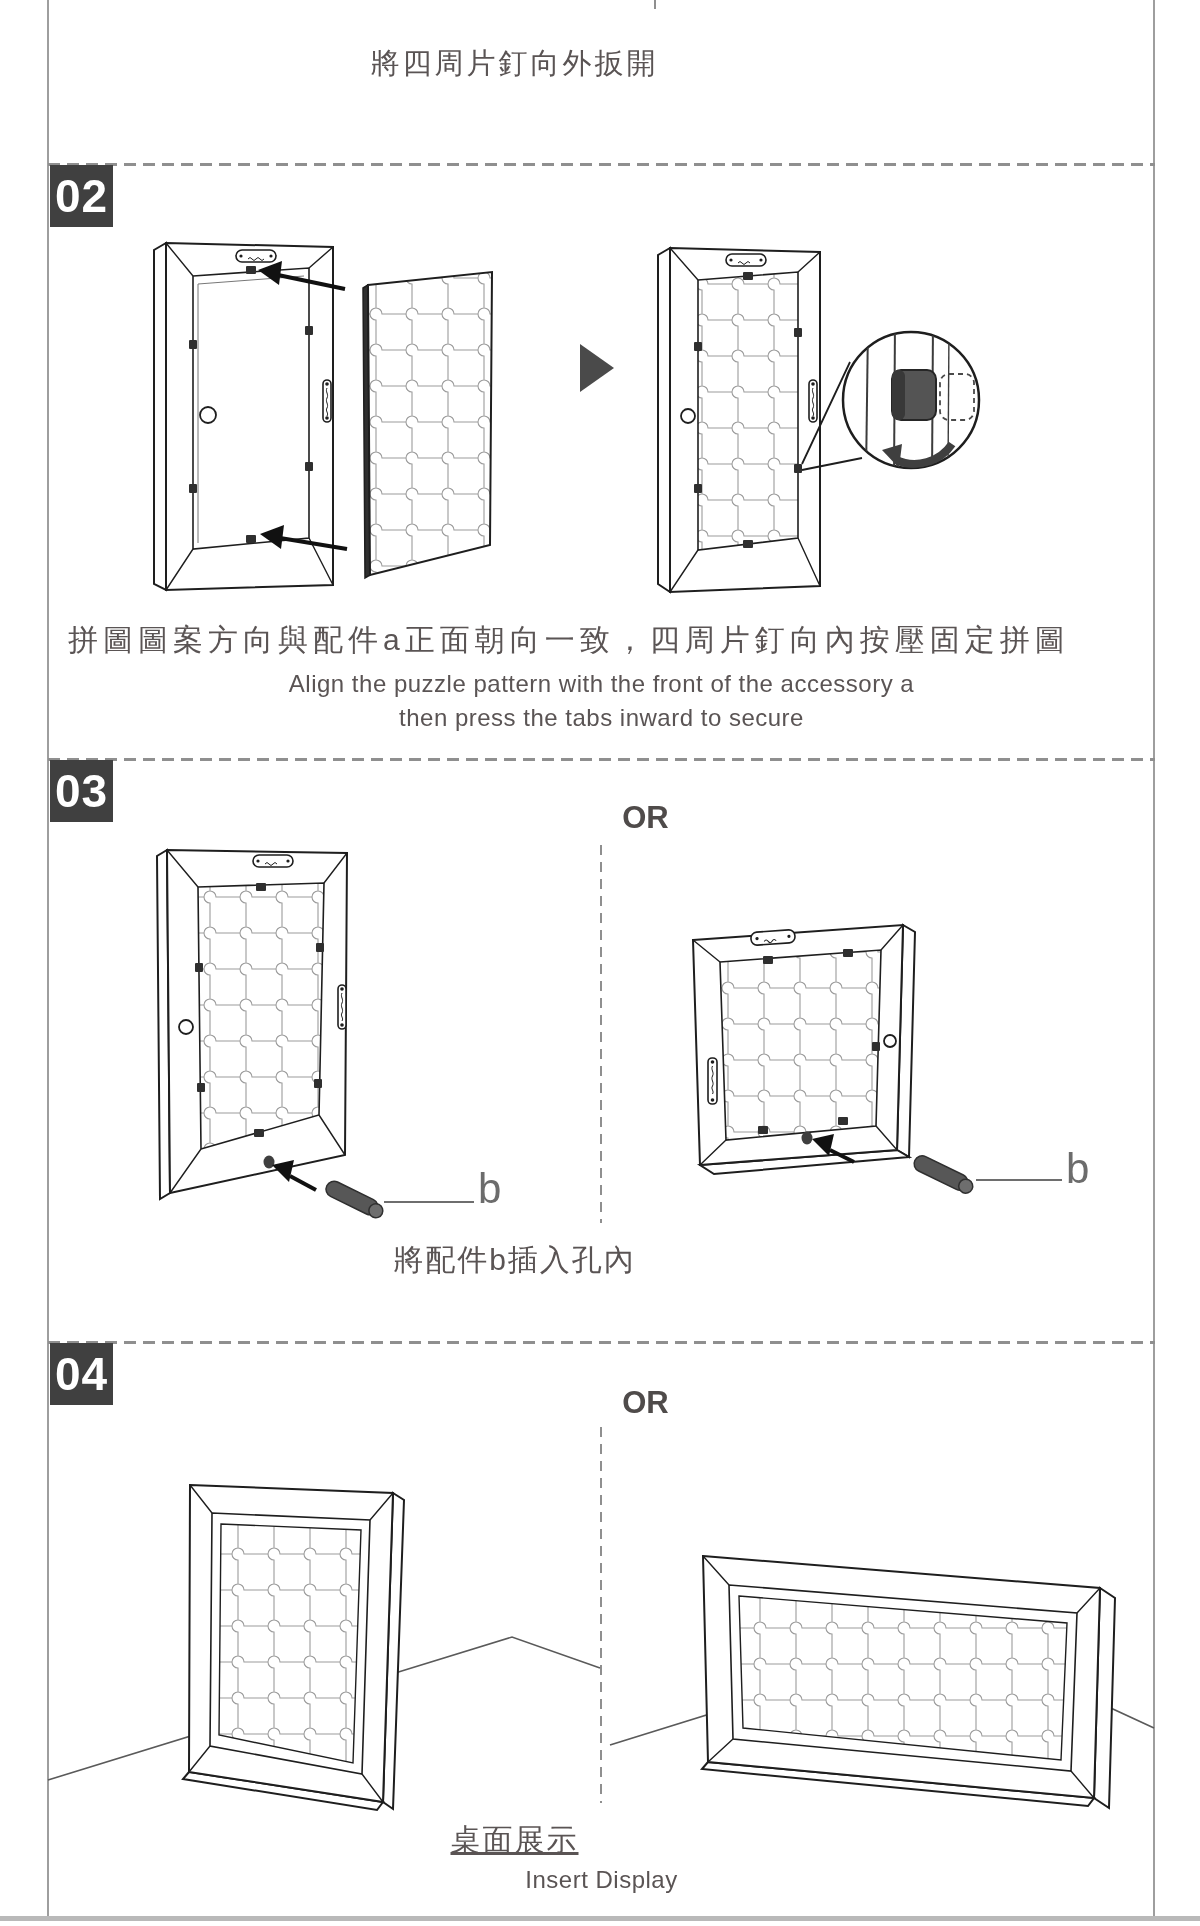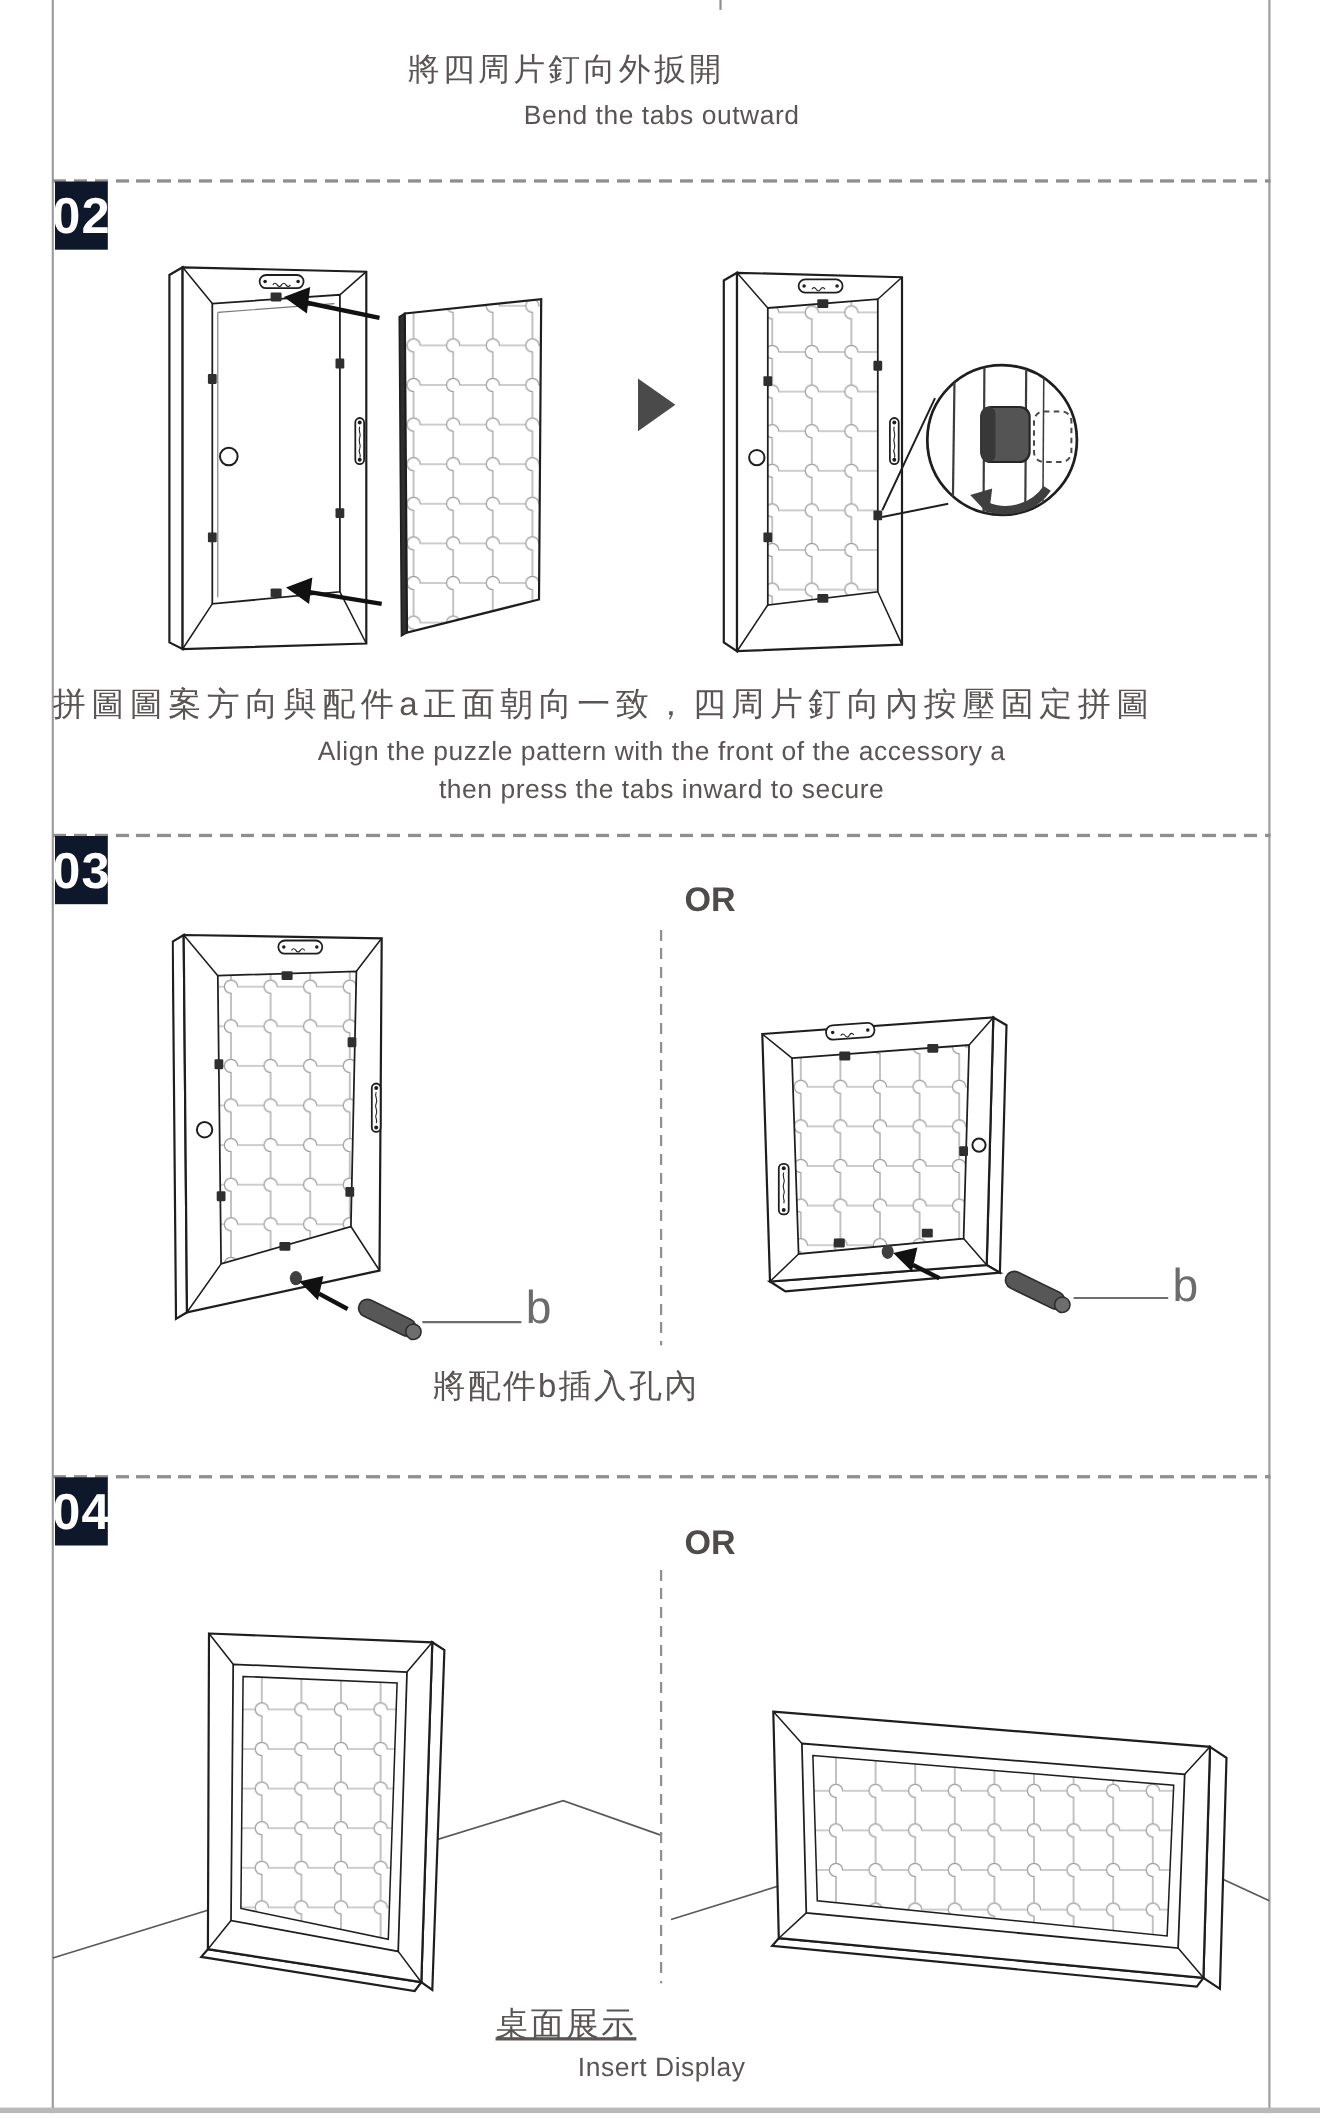--- a/index.html
+++ b/index.html
@@ -7,21 +7,21 @@
     position:relative;width:1200px;height:1926px;background:#ffffff;overflow:hidden;
     font-family:"Liberation Sans","DejaVu Sans",sans-serif;color:#5a5454;
   }
   .abs{position:absolute;}
   .vline{position:absolute;top:0;width:2px;height:1921px;background:#9e9e9e;}
   .hdash{position:absolute;left:48px;width:1107px;height:3px;
     background:repeating-linear-gradient(90deg,#8f8f8f 0 12px,transparent 12px 19px);}
   .vdash{position:absolute;width:2px;
     background:repeating-linear-gradient(180deg,#8f8f8f 0 10px,transparent 10px 17px);}
   .badge{
-    position:absolute;left:50px;width:48px;height:62px;background:#0f172a;
+    position:absolute;left:50px;width:63px;height:62px;background:#404040;
     color:#ffffff;font-size:46px;font-weight:bold;letter-spacing:1px;
     display:flex;align-items:center;justify-content:center;
   }
   .cap-zh{position:absolute;left:48px;width:933px;text-align:center;
     font-size:30px;letter-spacing:5px;color:#5a5454;white-space:nowrap;}
   .cap-en{position:absolute;left:48px;width:1107px;text-align:center;
     font-size:24px;letter-spacing:0.5px;color:#5a5454;white-space:nowrap;}
   .or-label{position:absolute;left:48px;width:1107px;text-align:center;
     font-size:31px;font-weight:bold;color:#4f4b4a;padding-left:44px;}
   .b-label{position:absolute;font-size:42px;color:#6c6c6c;line-height:1;}
@@ -31,21 +31,20 @@
 </head>
 <body>
 
 <div id="page">
 
   <div class="vline" style="left:47px;"></div>
   <div class="vline" style="left:1153px;"></div>
   <div class="vdash" style="left:654px;top:0;height:9px;"></div>
 
   <div class="cap-zh" style="top:44px;font-size:29px;letter-spacing:3px;">將四周片釘向外扳開</div>
-  <div class="cap-en" style="top:92px;">Bend the tabs outward</div>
 
   <div class="hdash" style="top:163px;"></div>
   <div class="badge" style="top:165px;">02</div>
 
   <svg class="abs" style="left:146px;top:194px;" width="312" height="414" viewBox="0 0 312 414">
     <g stroke="#1e1e1e" fill="#ffffff" stroke-width="2">
       <path d="M20,49 L8,56 L8,390 L20,396 Z"></path>
       <path d="M20,49 L187,53 L187,391 L20,396 Z"></path>
       <path d="M47,82 L163,74 L163,344 L47,355 Z" stroke-width="1.6"></path>
       <path d="M20,49 L47,82 M187,53 L163,74 M187,391 L163,344 M20,396 L47,355" fill="none" stroke-width="1.4"></path>
@@ -140,21 +139,21 @@
         <line x1="301" y1="132" x2="300" y2="280" stroke="#3c3c3c" stroke-width="1.4"></line>
         <rect x="292" y="180" width="34" height="46" rx="9" fill="none" stroke="#4a4a4a" stroke-width="1.8" stroke-dasharray="5,4"></rect>
         <rect x="244" y="176" width="44" height="50" rx="9" fill="#545454" stroke="#262626" stroke-width="2"></rect>
         <rect x="244" y="176" width="13" height="50" rx="6" fill="#383838" stroke="none"></rect>
         <path d="M304,250 C292,268 268,275 248,266" stroke="#3f3f3f" stroke-width="8" fill="none"></path>
         <polygon points="234,256 254,250 251,274" fill="#3f3f3f"></polygon>
       </g>
     </g>
   </svg>
 
-  <div class="cap-zh" style="top:620px;">拼圖圖案方向與配件a正面朝向一致，四周片釘向內按壓固定拼圖</div>
+  <div class="cap-zh" style="top:620px;padding-left:20px;">拼圖圖案方向與配件a正面朝向一致，四周片釘向內按壓固定拼圖</div>
   <div class="cap-en" style="top:670px;">Align the puzzle pattern with the front of the accessory a</div>
   <div class="cap-en" style="top:704px;">then press the tabs inward to secure</div>
 
   <div class="hdash" style="top:758px;"></div>
   <div class="badge" style="top:760px;">03</div>
   <div class="or-label" style="top:800px;">OR</div>
   <div class="vdash" style="left:600px;top:845px;height:378px;"></div>
 
   <svg class="abs" style="left:156px;top:843px;" width="370" height="390" viewBox="0 0 370 390">
     <defs>

